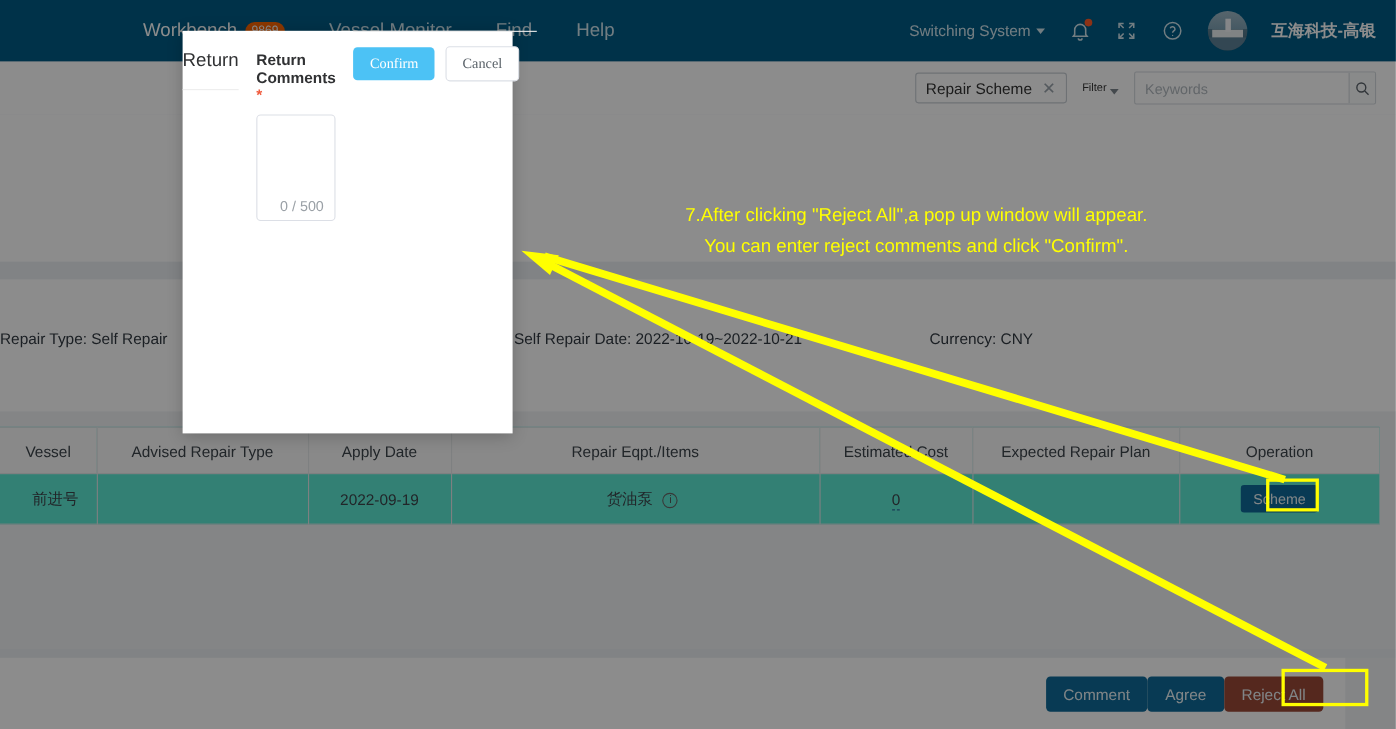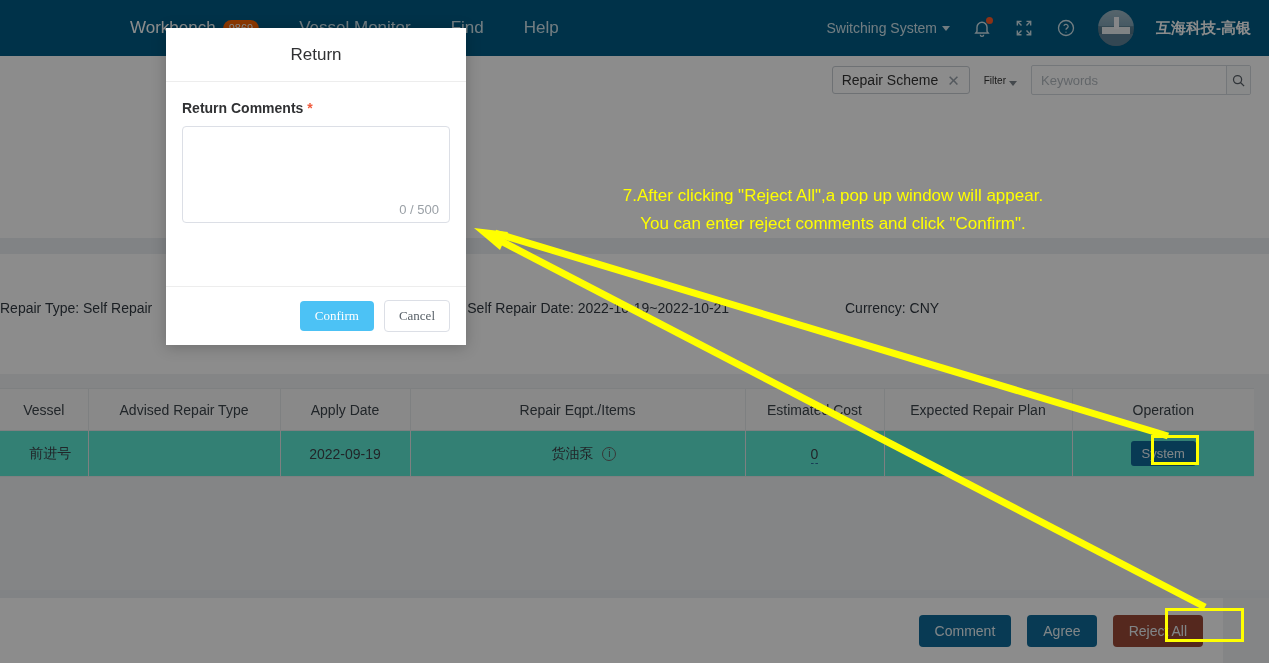--- a/index.html
+++ b/index.html
@@ -194,43 +194,43 @@
   .footer-strip {
     position: absolute; left: 0; top: 590px;
     width: 1269px; height: 8px;
     background: #eceff2;
   }
   .footer {
     position: absolute; left: 0; top: 598px;
     width: 1223px; height: 65px;
     background: #ffffff;
     display: flex; align-items: center; justify-content: flex-end;
-    gap: 16px; padding-right: 20px;
+    padding-right: 20px;
   }
   .fbtn {
     background: #0f6b99; color: #eaf2f6;
     font-size: 14px; border: 0; border-radius: 4px;
     padding: 8px 16px; font-family: inherit;
   }
   .fbtn.danger { background: #9c4a38; }
 
   
   .mask {
     position: absolute; inset: 0;
     background: rgba(0,0,0,0.45);
     z-index: 50;
   }
 
   
   .modal {
     position: absolute; left: 166px; top: 28px;
-    width: 300px; height: 317px;
+    width: 300px; height: 366px;
     background: #ffffff;
     z-index: 60;
-    display: flex; flex-direction: column;
+    display: flex; flex-direction: row;
     box-shadow: 0 2px 14px rgba(0,0,0,0.22);
   }
   .modal-head {
     height: 54px; display: flex; align-items: center; justify-content: center;
     border-bottom: 1px solid #ededed;
     font-size: 17px; color: #303133;
   }
   .modal-body { padding: 18px 16px 10px 16px; flex: 1; }
   .field-label {
     font-size: 14px; font-weight: bold; color: #303133;
@@ -404,21 +404,21 @@
           <td>2022-09-19</td>
           <td class="td-left">
             <span>货油泵</span>
             <span class="info-i">i</span>
           </td>
           <td>
             <span class="cost-val">0</span>
           </td>
           <td></td>
           <td>
-            <button class="btn-reject">System</button>
+            <button class="btn-reject">Scheme</button>
           </td>
         </tr>
       </tbody>
     </table>
 
     <div class="footer-strip"></div>
     <div class="footer">
       <button class="fbtn">Comment</button>
       <button class="fbtn">Agree</button>
       <button class="fbtn danger">Reject All</button>

